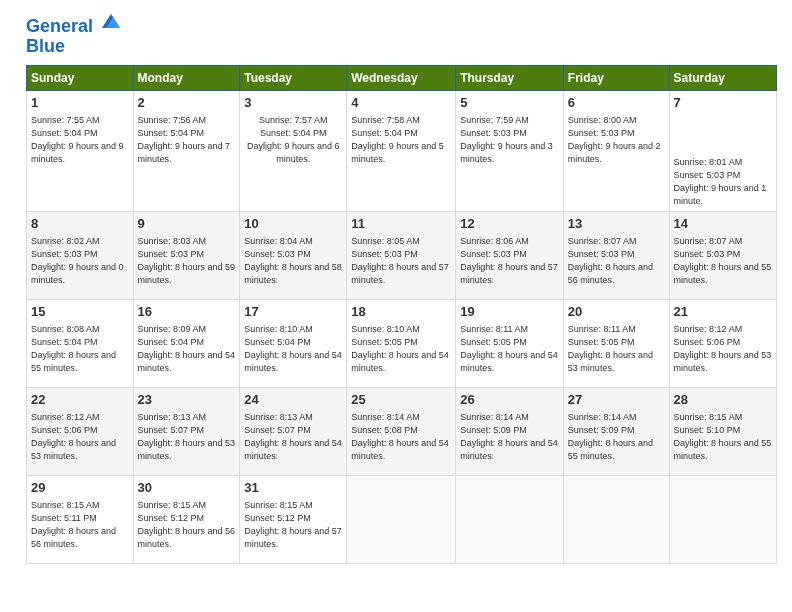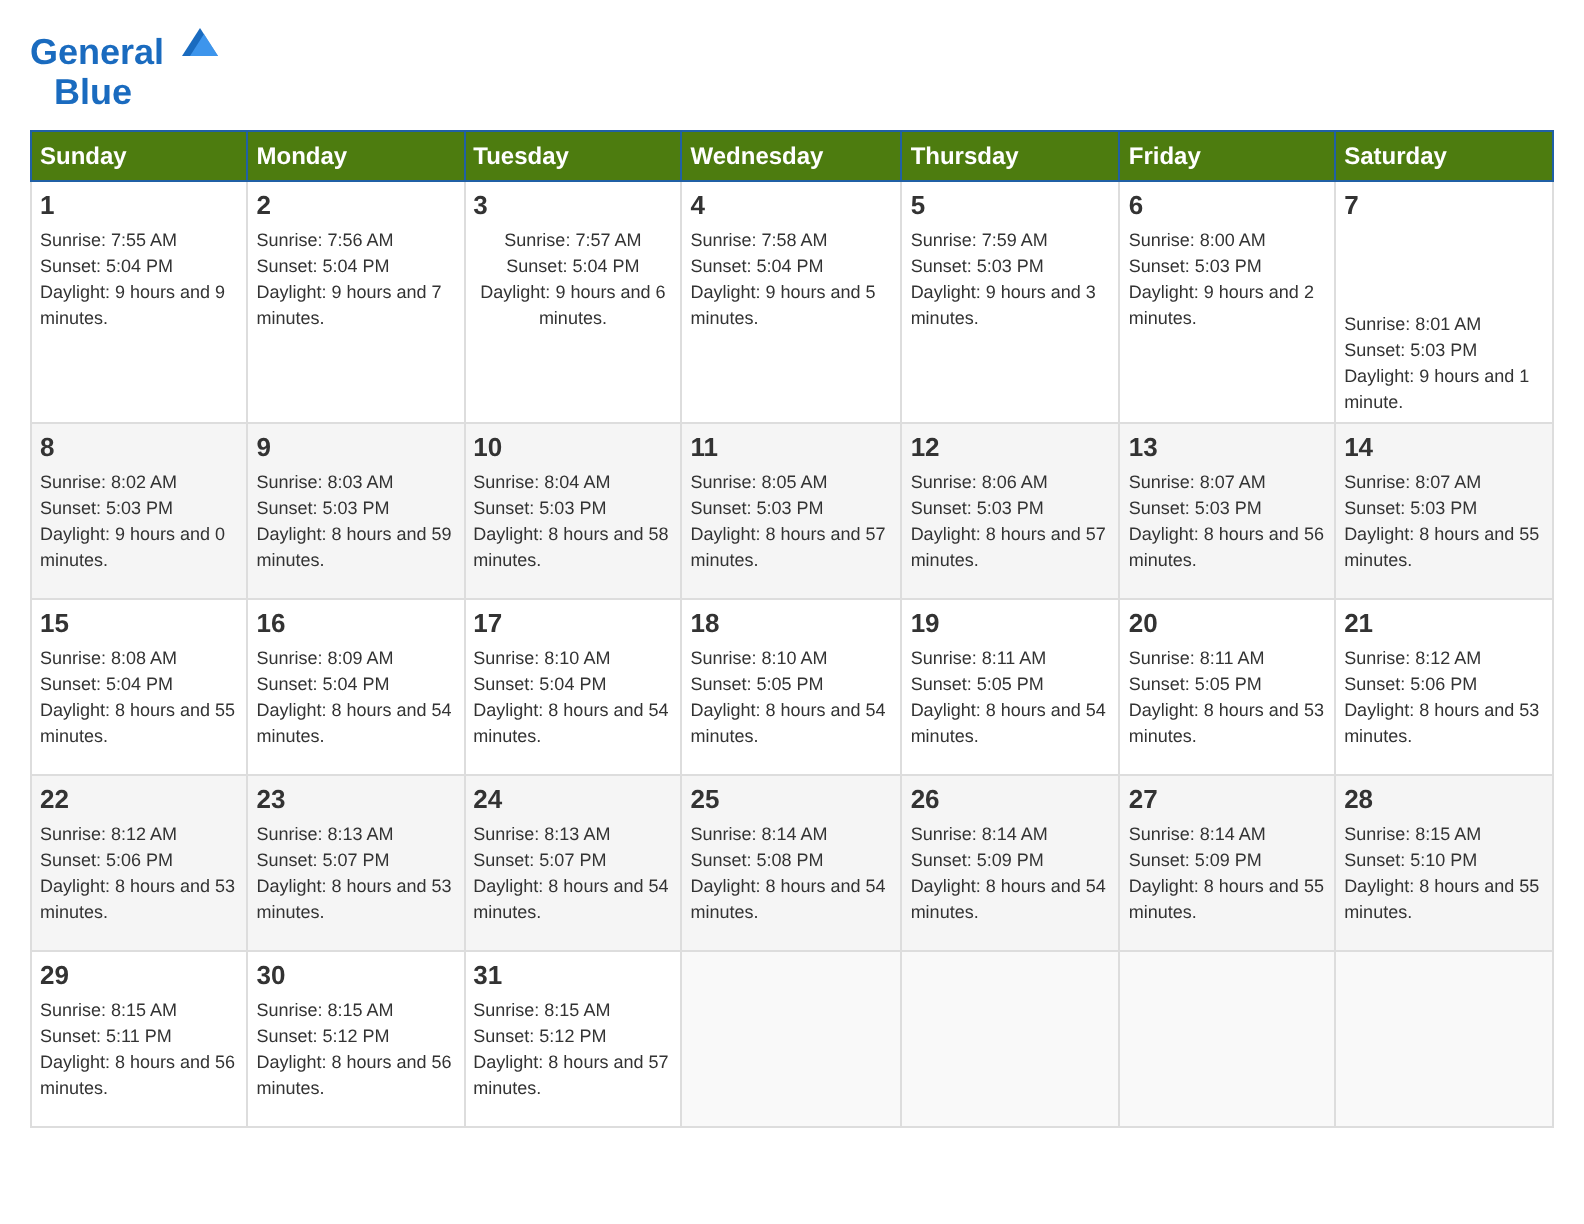--- a/index.html
+++ b/index.html
@@ -5,21 +5,21 @@
     * { margin: 0; padding: 0; box-sizing: border-box; }
     body {
       font-family: Arial, sans-serif;
       background: #fff;
       width: 792px;
       height: 612px;
       overflow: hidden;
     }
     .container {
       width: 792px;
-      padding: 10px 15px 10px 15px;
+      padding: 10px 15px 10px 26px;
     }
     .header-row {
       display: flex;
       justify-content: space-between;
       align-items: flex-start;
       margin-bottom: 8px;
     }
     .logo {
       display: flex;
       align-items: center;
@@ -102,21 +102,21 @@
       <div>
         <div style="display:flex;align-items:center;">
           <div class="logo-text">
             <span>General</span>
             <svg class="logo-icon" viewBox="0 0 22 22">
               <polygon points="2,18 11,4 20,18" fill="#1a6bbf"></polygon>
               <polygon points="6,18 13,7 20,18" fill="#4da6ff" opacity="0.7"></polygon>
             </svg>
           </div>
         </div>
-        <div class="logo-text" style="color:#1a6bbf;font-size:18px;font-weight:bold;margin-left:12px;">Blue</div>
+        <div class="logo-text" style="color:#1a6bbf;font-size:18px;font-weight:bold;">Blue</div>
       </div>
     </div>
     <div class="title-block">
       <div class="month-title"></div>
       <div class="location"></div>
     </div>
   </div>
 
   <table class="calendar">
     <thead>

